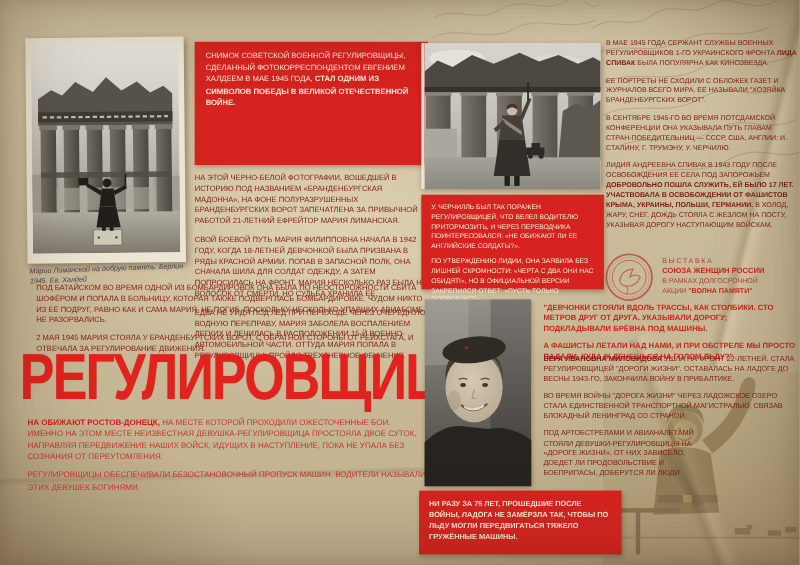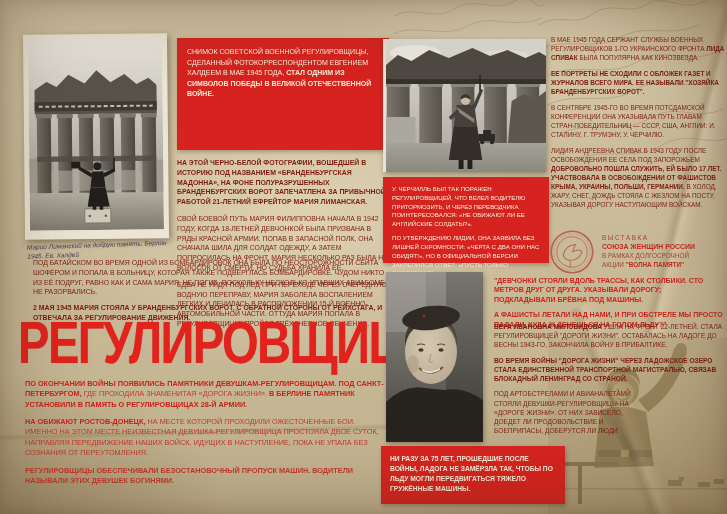--- a/index.html
+++ b/index.html
@@ -46,21 +46,21 @@
   .churchillbox { left:383px; top:177px; width:166px; height:86px; padding:8px 9px; font-size:6.1px; line-height:1.45; }
   .churchillbox p + p { margin-top:5px; }
   .ladogabox { left:381px; top:446px; width:184px; height:58px; padding:8px 9px; font-size:6.7px; font-weight:700; line-height:1.5; }
 
   .leftcol { position:absolute; left:177px; top:158px; width:213px; z-index:2;
     font-size:6.9px; line-height:1.42; color:#7d1c0f; }
   .leftcol p { margin-bottom:7px; }
   .widecol { position:absolute; left:33px; top:258px; width:357px; z-index:2;
     font-size:6.9px; line-height:1.42; color:#7d1c0f; }
   .widecol p { margin-bottom:6px; }
-  .bold { font-weight:700; }
+  .bold { font-weight:400; }
 
   .title { position:absolute; left:18px; top:314px; z-index:2; line-height:1; white-space:nowrap;
     font-size:59px; font-weight:700; color:#e2221c; letter-spacing:-2px;
     transform:scaleX(.8); transform-origin:0 0; text-shadow:0 0 1px rgba(160,20,10,.4); }
 
   .bottomleft { position:absolute; left:25px; top:379px; width:364px; z-index:2;
     font-size:7.3px; line-height:1.42; color:#c5372b; }
   .bottomleft p { margin-bottom:7px; }
   .bottomleft b { color:#cd2118; }
 
@@ -182,21 +182,20 @@
   </div>
 
   <div class="widecol">
     <p>ПОД БАТАЙСКОМ ВО ВРЕМЯ ОДНОЙ ИЗ БОМБАРДИРОВОК ОНА БЫЛА ПО НЕОСТОРОЖНОСТИ СБИТА ШОФЁРОМ И ПОПАЛА В БОЛЬНИЦУ, КОТОРАЯ ТАКЖЕ ПОДВЕРГЛАСЬ БОМБАРДИРОВКЕ. ЧУДОМ НИКТО ИЗ ЕЁ ПОДРУГ, РАВНО КАК И САМА МАРИЯ, НЕ ПОГИБ, ПОСКОЛЬКУ НЕСКОЛЬКО УПАВШИХ АВИАБОМБ НЕ РАЗОРВАЛИСЬ.</p>
     <p class="bold">2 МАЯ 1945 МАРИЯ СТОЯЛА У БРАНДЕНБУРГСКИХ ВОРОТ, С ОБРАТНОЙ СТОРОНЫ ОТ РЕЙХСТАГА, И ОТВЕЧАЛА ЗА РЕГУЛИРОВАНИЕ ДВИЖЕНИЯ.</p>
   </div>
 
   <h1 class="title">РЕГУЛИРОВЩИЦЫ</h1>
 
   <div class="bottomleft">
-    <p><b>ПО ОКОНЧАНИИ ВОЙНЫ ПОЯВИЛИСЬ ПАМЯТНИКИ ДЕВУШКАМ-РЕГУЛИРОВЩИЦАМ. ПОД САНКТ-ПЕТЕРБУРГОМ, </b><span>ГДЕ ПРОХОДИЛА ЗНАМЕНИТАЯ «ДОРОГА ЖИЗНИ». </span><b>В БЕРЛИНЕ ПАМЯТНИК УСТАНОВИЛИ В ПАМЯТЬ О РЕГУЛИРОВЩИЦАХ 28-Й АРМИИ.</b></p>
     <p><b>НА ОБИЖАЮТ РОСТОВ-ДОНЕЦК, </b><span>НА МЕСТЕ КОТОРОЙ ПРОХОДИЛИ ОЖЕСТОЧЕННЫЕ БОИ. ИМЕННО НА ЭТОМ МЕСТЕ НЕИЗВЕСТНАЯ ДЕВУШКА-РЕГУЛИРОВЩИЦА ПРОСТОЯЛА ДВОЕ СУТОК, НАПРАВЛЯЯ ПЕРЕДВИЖЕНИЕ НАШИХ ВОЙСК, ИДУЩИХ В НАСТУПЛЕНИЕ, ПОКА НЕ УПАЛА БЕЗ СОЗНАНИЯ ОТ ПЕРЕУТОМЛЕНИЯ.</span></p>
     <p class="bold">РЕГУЛИРОВЩИЦЫ ОБЕСПЕЧИВАЛИ БЕЗОСТАНОВОЧНЫЙ ПРОПУСК МАШИН. ВОДИТЕЛИ НАЗЫВАЛИ ЭТИХ ДЕВУШЕК БОГИНЯМИ.</p>
   </div>
 
   <figure class="photo photo2">
     <svg viewBox="0 0 163 133" preserveAspectRatio="none">
       <defs>
         <linearGradient id="sky2" x1="0" y1="0" x2="0" y2="1">
           <stop offset="0" stop-color="#e0ded8"></stop>
             <stop offset="1" stop-color="#a7a49c"></stop>

